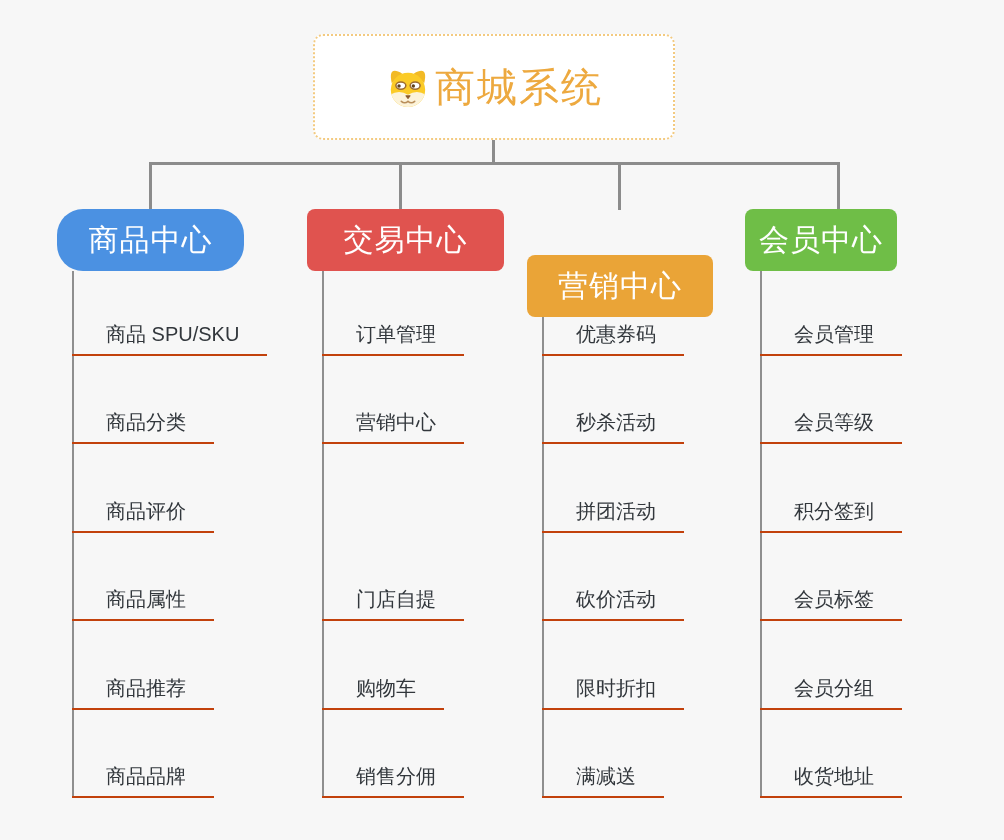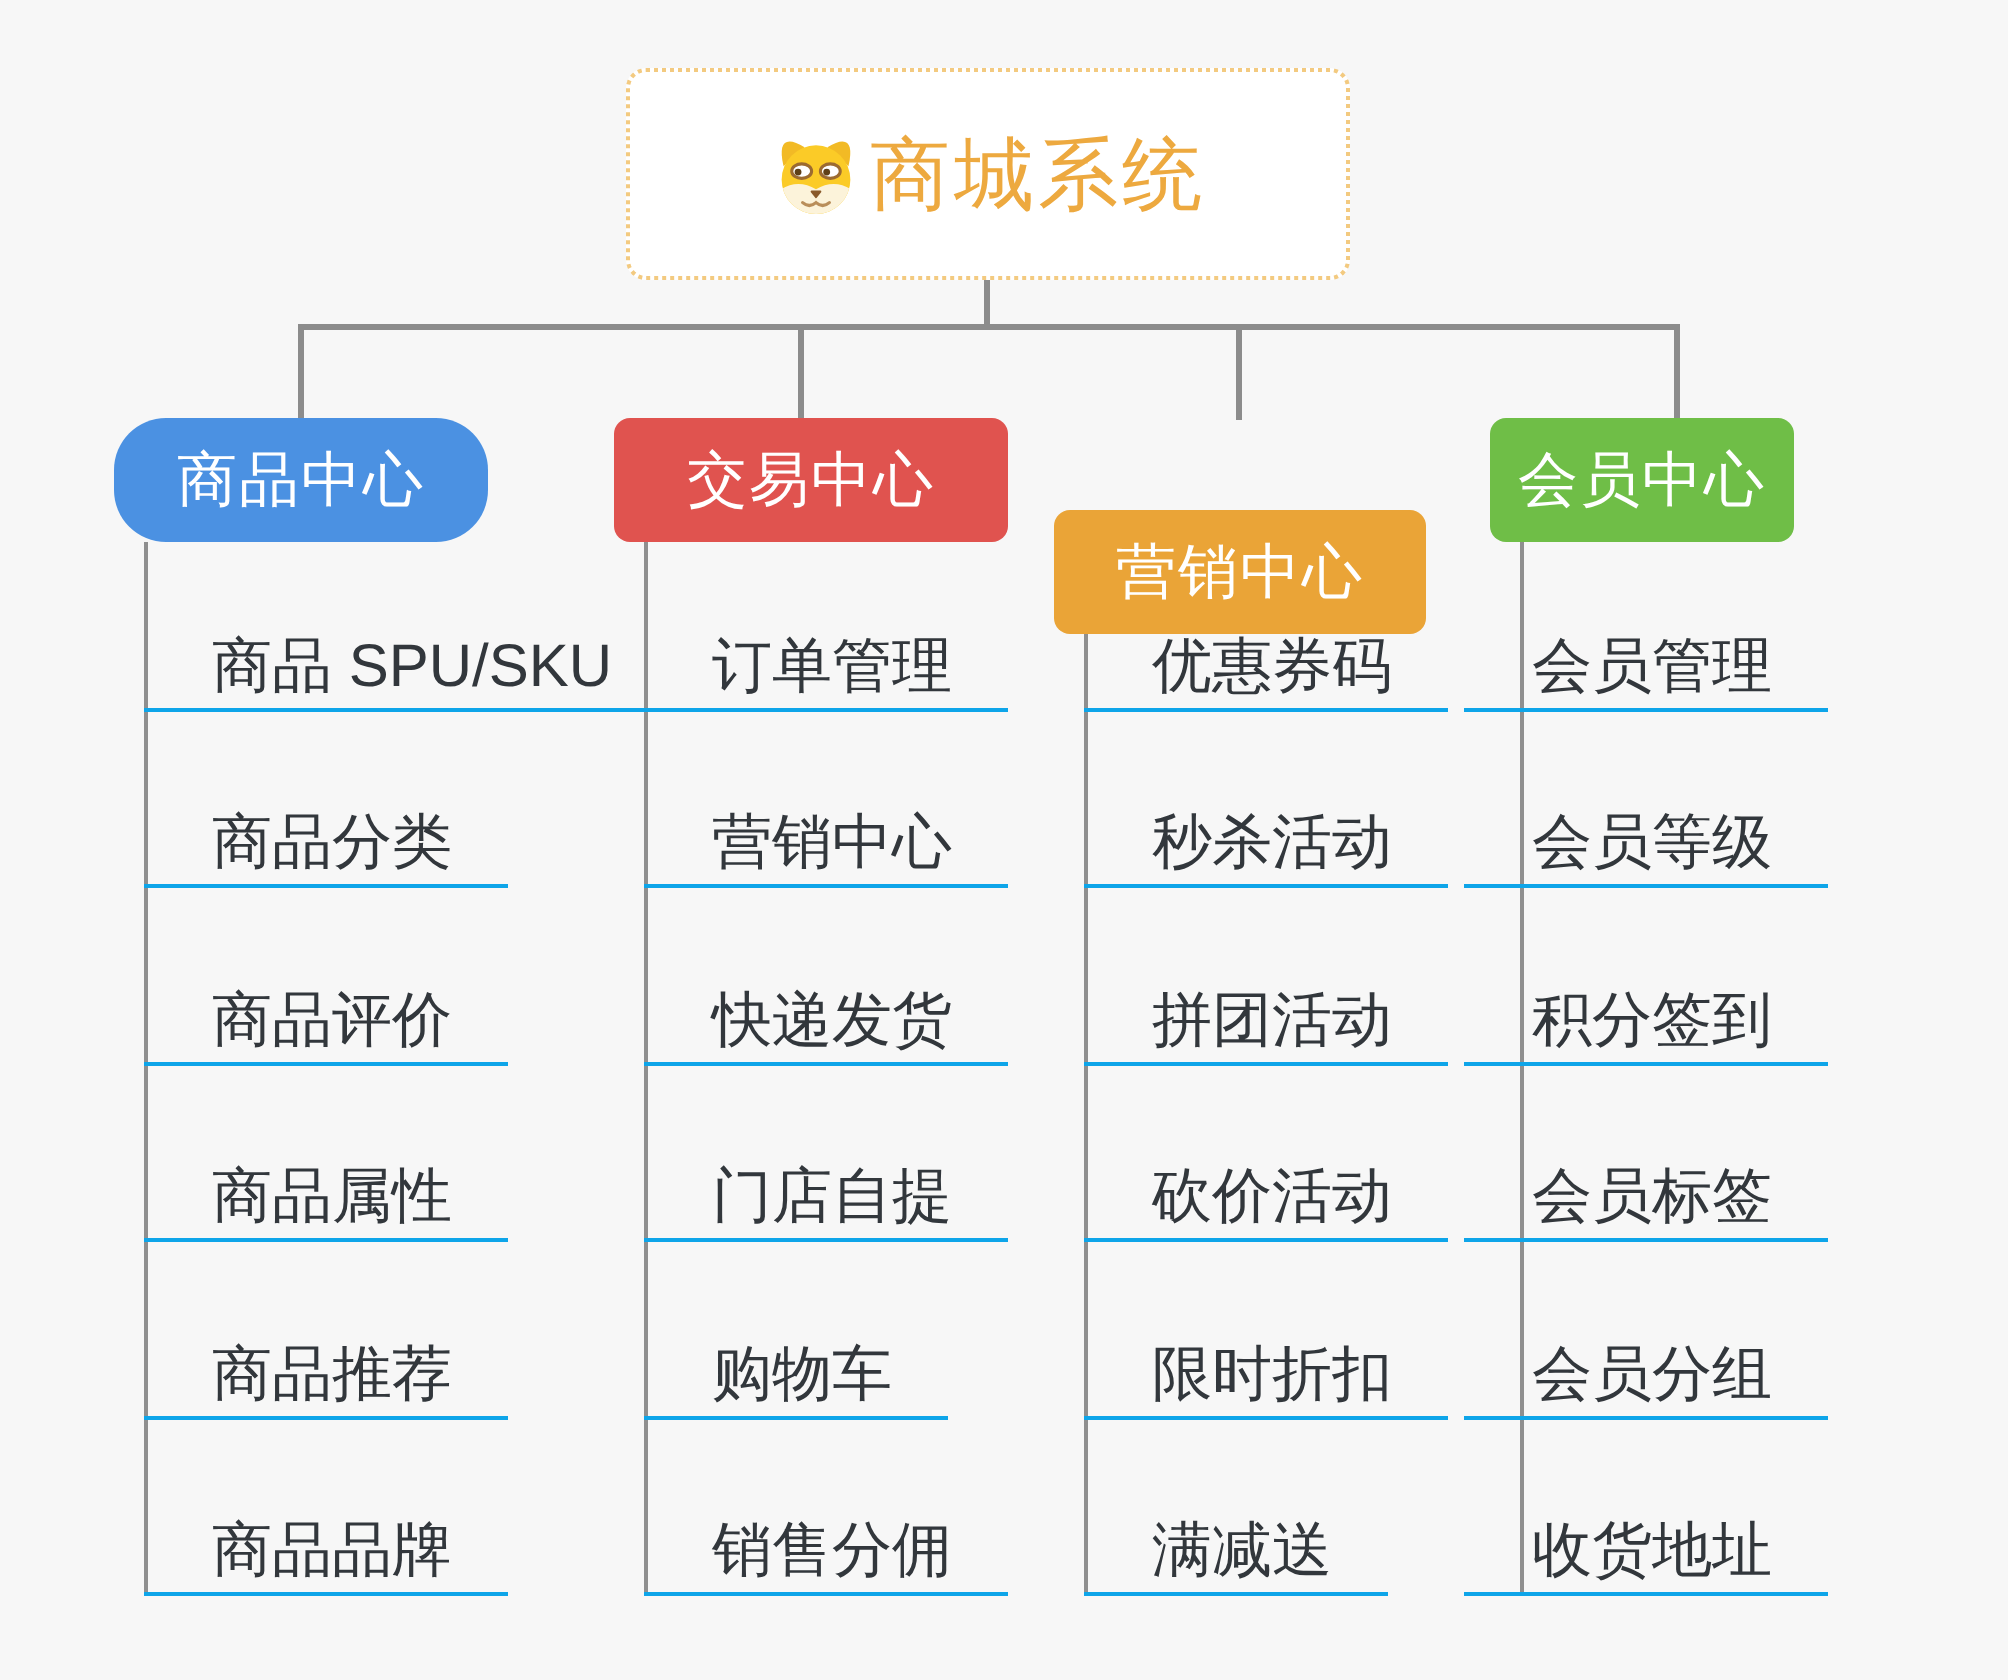--- a/index.html
+++ b/index.html
@@ -47,26 +47,26 @@
     box-sizing:border-box;cursor:default;
   }
   .branch-1{left:57px;width:187px;background:#4b91e2;border-radius:26px;}
   .branch-2{left:307px;width:197px;background:#e0534f;font-family:Liberation Serif, serif;}
   .branch-3{left:527px;width:186px;background:#eaa437;margin-top:46px;}
   .branch-4{left:745px;width:152px;background:#6fbe47;}
 
   
   .leaf{
     position:absolute;
-    font-size:30px;line-height:28px;color:#32373c;
+    font-size:20px;line-height:28px;color:#32373c;
     padding:0 28px 6px 34px;
-    border-bottom:2px solid #0ea5e9;
+    border-bottom:2px solid #c2410c;
     white-space:nowrap;
   }
-  .c1{left:72px;} .c2{left:322px;} .c3{left:542px;} .c4{left:732px;}
+  .c1{left:72px;} .c2{left:322px;} .c3{left:542px;} .c4{left:760px;}
   .r1{top:320px;} .r2{top:408px;} .r3{top:497px;}
   .r4{top:585px;} .r5{top:674px;} .r6{top:762px;}
 </style>
 </head>
 <body>
 
 <div class="canvas">
 
   <div class="line root-stub"></div>
   <div class="line h-rail"></div>
@@ -114,21 +114,20 @@
 
   <div class="leaf c1 r1">商品 SPU/SKU</div>
   <div class="leaf c1 r2">商品分类</div>
   <div class="leaf c1 r3">商品评价</div>
   <div class="leaf c1 r4">商品属性</div>
   <div class="leaf c1 r5">商品推荐</div>
   <div class="leaf c1 r6">商品品牌</div>
 
   <div class="leaf c2 r1">订单管理</div>
   <div class="leaf c2 r2">营销中心</div>
-  <div class="leaf c2 r3">快递发货</div>
   <div class="leaf c2 r4">门店自提</div>
   <div class="leaf c2 r5">购物车</div>
   <div class="leaf c2 r6">销售分佣</div>
 
   <div class="leaf c3 r1">优惠券码</div>
   <div class="leaf c3 r2">秒杀活动</div>
   <div class="leaf c3 r3">拼团活动</div>
   <div class="leaf c3 r4">砍价活动</div>
   <div class="leaf c3 r5">限时折扣</div>
   <div class="leaf c3 r6">满减送</div>

